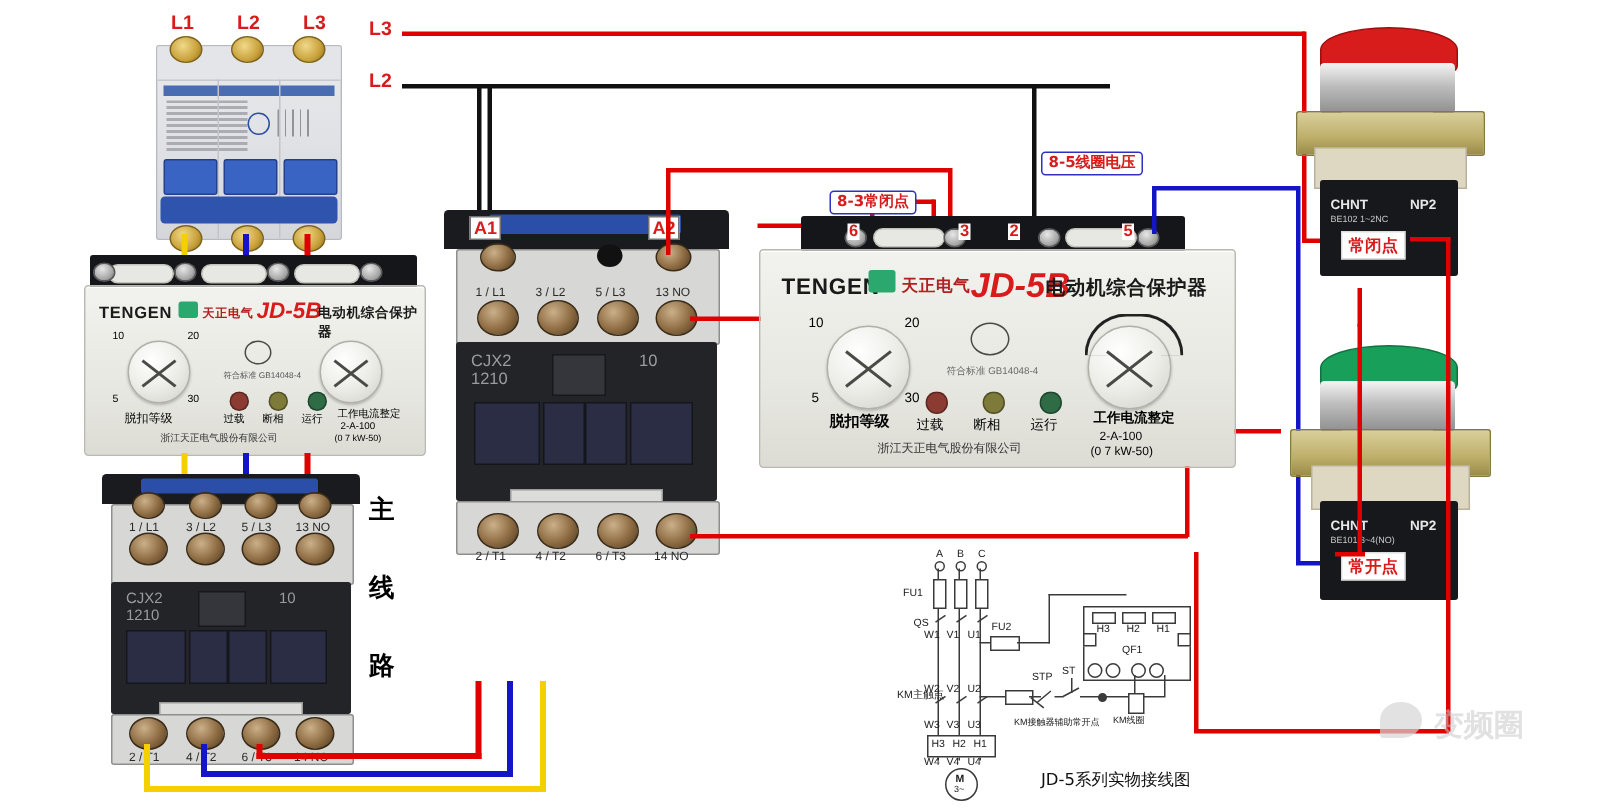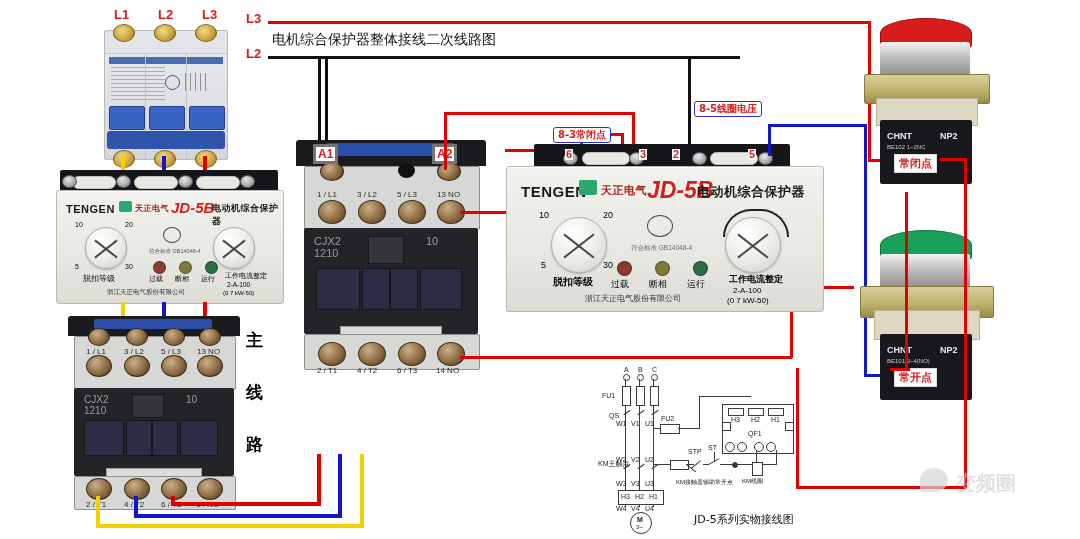--- a/index.html
+++ b/index.html
@@ -69,21 +69,21 @@
   .pb-brass{position:absolute;background:linear-gradient(180deg,#d9cf9a,#bdae6a 60%,#9a8c48);border:1px solid #857a3e;}
   .pb-blk{position:absolute;background:#17181c;border-radius:2px;}
   .pb-tag{position:absolute;background:#fff;color:#d81b1b;font-weight:bold;border:1px solid #ddd;}
 
   
   .callout{position:absolute;background:#fff;border:1px solid #3030c0;border-radius:3px;
      color:#d81b1b;font-weight:bold;text-align:center;line-height:1;}
 
   .tnum{position:absolute;background:#fff;color:#d81b1b;font-weight:bold;font-size:11px;line-height:1;}
   .anum{position:absolute;background:#fff;color:#d81b1b;font-weight:bold;font-size:12px;
-     border:3px solid #737373;line-height:1;}
+     border:1px solid #737373;line-height:1;}
 
   
   .mot-body{position:absolute;background:linear-gradient(180deg,#3b7d68,#2d6b57 45%,#1f5344);
      border-radius:6px;}
   .mot-fins{position:absolute;background:repeating-linear-gradient(180deg,#4a8f78 0 2px,#2a6351 2px 4px);}
   .mot-cap{position:absolute;background:radial-gradient(circle at 35% 32%,#4e927c,#235948);border-radius:50%;}
   .mot-box{position:absolute;background:#8a6a4a;border:2px solid #3b2c1c;border-radius:2px;}
   .mot-tag{position:absolute;background:#fff;color:#d81b1b;font-weight:bold;border:1px solid #e3e3e3;}
   .mot-shaft{position:absolute;background:linear-gradient(180deg,#cfcfcf,#9a9a9a);}
   .mot-foot{position:absolute;background:#235948;}
@@ -97,21 +97,20 @@
 
   .zh{font-family:"DejaVu Sans","Liberation Sans",sans-serif;}
   .wm{position:absolute;color:#3a3a3a;font-weight:bold;}
   .wm2{position:absolute;color:#c9c9c9;font-weight:bold;}
 </style>
 </head>
 <body>
 
 <div id="stage">
 
-  <div class="lbl zh" style="left:272px;top:32px;font-size:14px;color:#111;">电机综合保护器整体接线二次线路图</div>
 
   <div class="lbl" style="left:114px;top:8px;font-size:13px;font-weight:bold;color:#d81b1b;">L1</div>
   <div class="lbl" style="left:158px;top:8px;font-size:13px;font-weight:bold;color:#d81b1b;">L2</div>
   <div class="lbl" style="left:202px;top:8px;font-size:13px;font-weight:bold;color:#d81b1b;">L3</div>
   <div class="lbl" style="left:246px;top:12px;font-size:13px;font-weight:bold;color:#d81b1b;">L3</div>
   <div class="lbl" style="left:246px;top:47px;font-size:13px;font-weight:bold;color:#d81b1b;">L2</div>
 
   <div class="w red" style="left:268px;top:21px;width:602px;height:2.5px;"></div>
   <div class="w red" style="left:868px;top:21px;width:2.5px;height:140px;"></div>
   <div class="w red" style="left:868px;top:159px;width:32px;height:2.5px;"></div>

